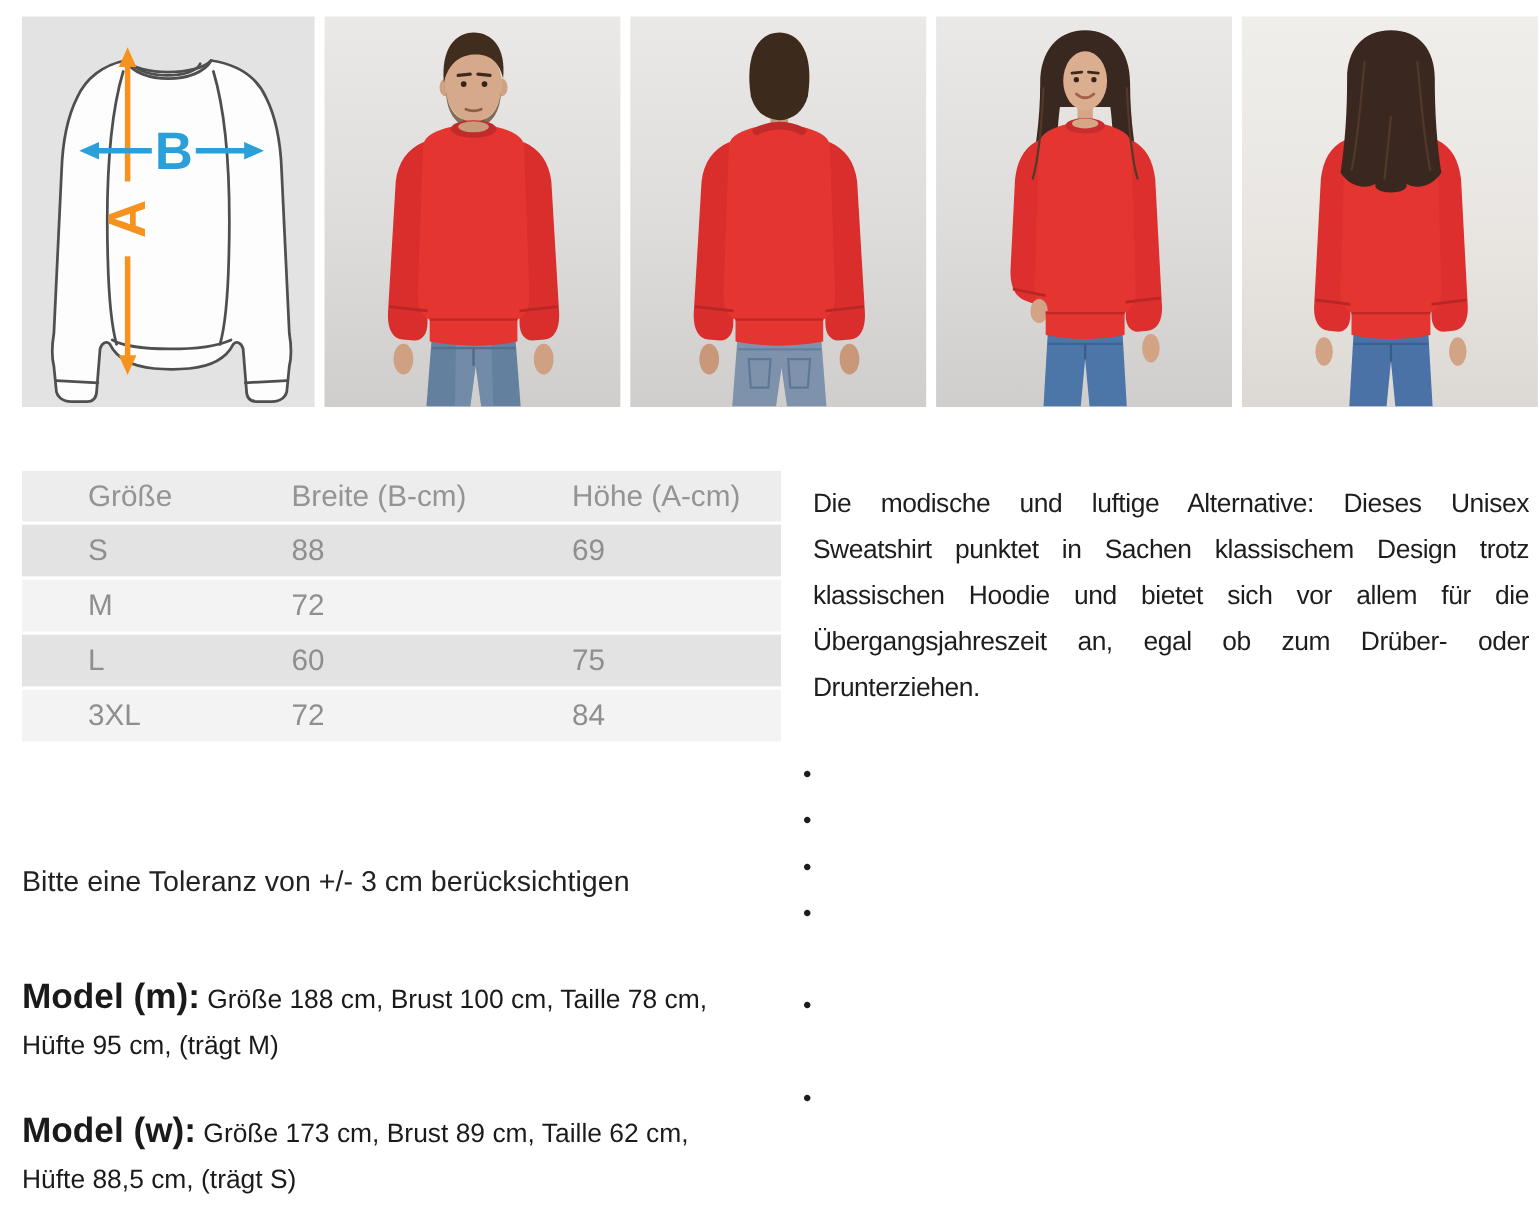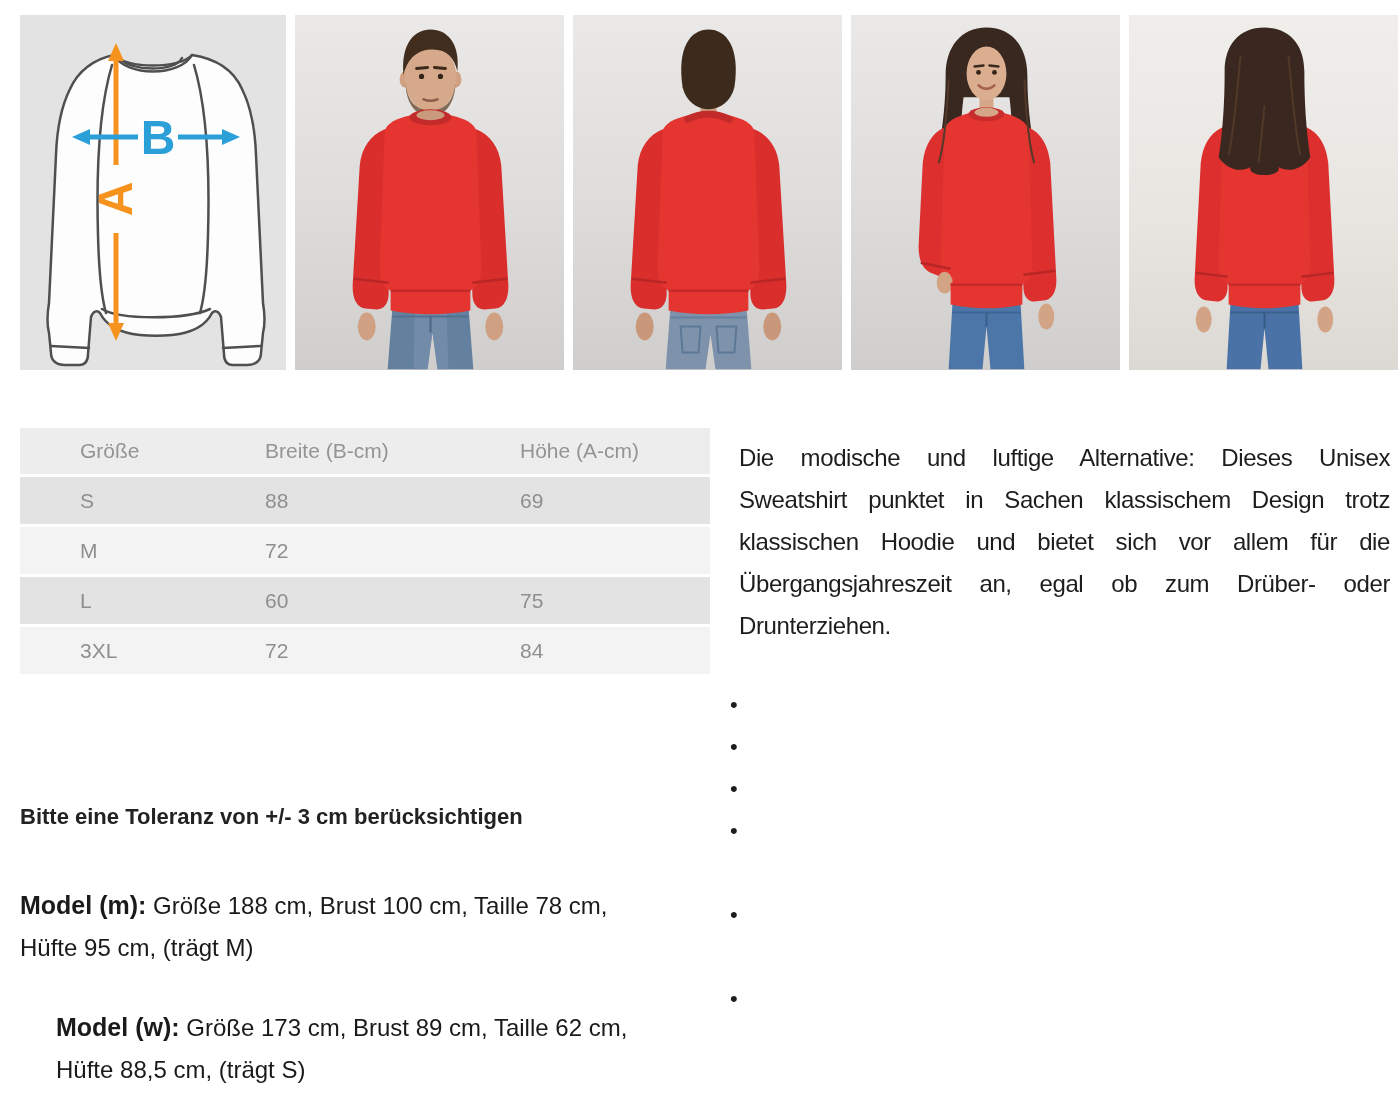--- a/index.html
+++ b/index.html
@@ -8,32 +8,32 @@
 
   
   .gallery{position:absolute;left:20px;top:15px;height:355px;display:flex;gap:9px;}
   .cell{height:355px;flex:0 0 auto;overflow:hidden;}
   .diagram-cell{width:266px;background:#e3e3e3;}
   .photo{width:269px;background:linear-gradient(180deg,#eae9e8 0%,#dddcda 55%,#cfcecc 100%);}
   .photo.light{background:linear-gradient(180deg,#f0eeeb 0%,#e8e5e1 60%,#dcd9d5 100%);}
   .cell svg{display:block;}
 
   
-  .size-table{position:absolute;left:20px;top:428px;width:690px;font-size:21px;}
+  .size-table{position:absolute;left:20px;top:428px;width:690px;font-size:27px;}
   .t-row{display:grid;grid-template-columns:185px 255px 1fr;padding-left:60px;
          align-items:center;height:47px;margin-bottom:3px;background:#e3e3e3;color:#8f8f8f;}
   .t-row.even{background:#f3f3f3;}
   .t-head{height:46px;background:#ededed;color:#949494;}
 
-  .tolerance{position:absolute;left:20px;top:804px;font-size:22px;color:#222222;font-weight:bold;}
+  .tolerance{position:absolute;left:20px;top:786px;font-size:26px;color:#222222;}
 
   .model-block{position:absolute;left:20px;width:700px;font-size:24px;line-height:42px;
                color:#1a1a1a;white-space:nowrap;}
-  .model-m{top:884px;} .model-w{top:1006px;margin-left:36px;}
-  .model-label{font-weight:bold;font-size:25px;text-align:center;}
+  .model-m{top:884px;} .model-w{top:1006px;}
+  .model-label{font-weight:bold;font-size:32px;text-align:center;}
 
   
   .right-col{position:absolute;left:728px;top:437px;width:662px;}
   .desc-line{font-size:24px;line-height:42px;letter-spacing:-0.4px;color:#1d1d1d;height:42px;overflow:hidden;margin-left:11px;}
   .desc-line.just{text-align:justify;text-align-last:justify;-moz-text-align-last:justify;}
   .specs{margin-top:36px;}
   .spec-line{position:relative;font-size:24px;line-height:42px;letter-spacing:-0.2px;
              color:#1d1d1d;padding-left:22px;white-space:pre-wrap;height:42px;overflow:hidden;}
   .bullet{position:absolute;left:2px;top:0;}
   .bullet::before{content:"\2022";font-size:22px;color:#1d1d1d;}

